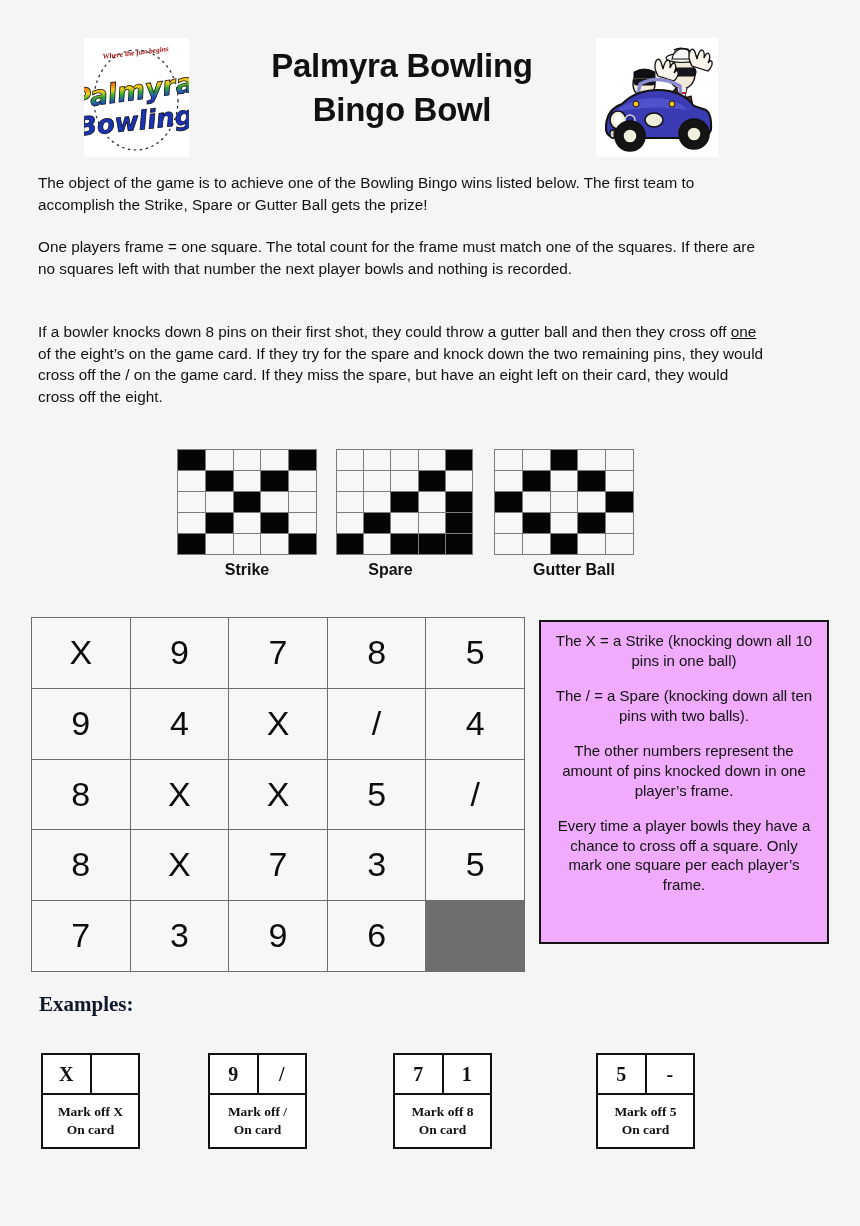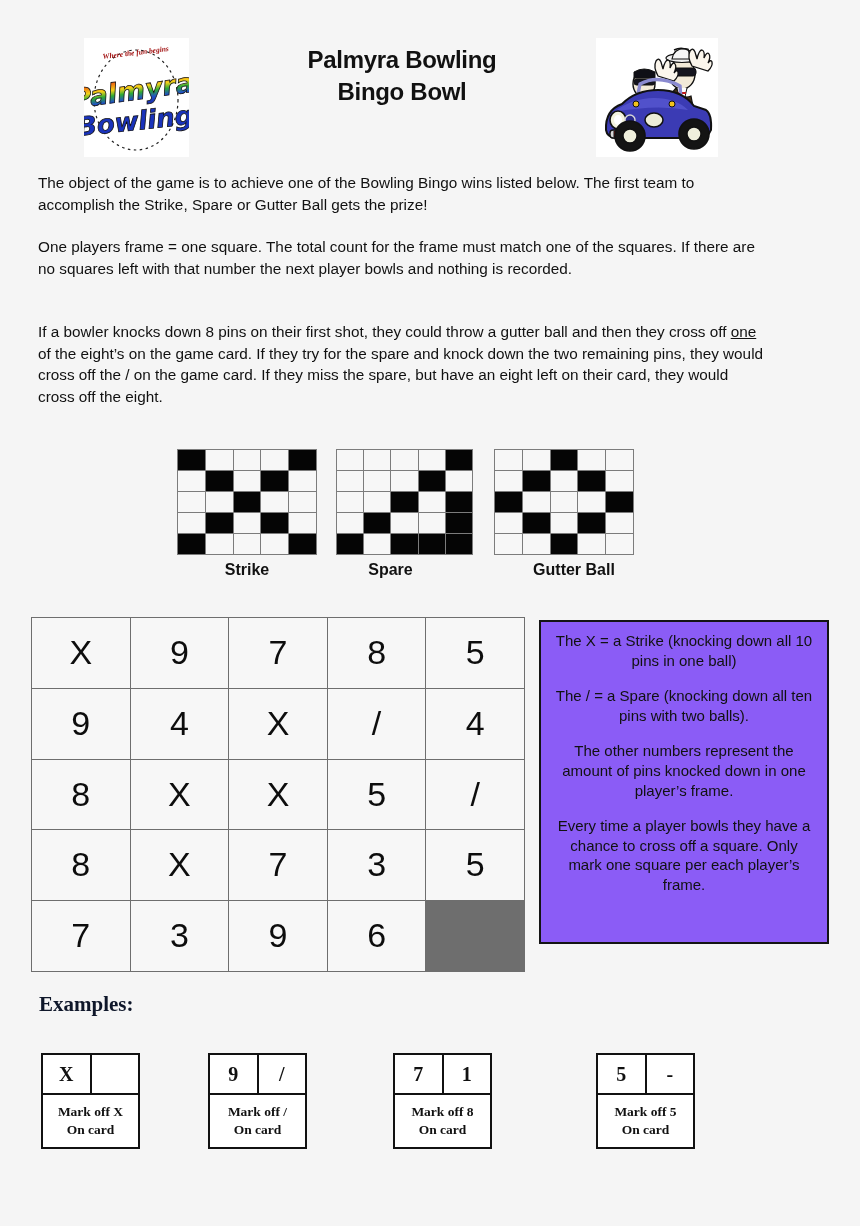--- a/index.html
+++ b/index.html
@@ -32,21 +32,21 @@
   }
   .logo-svg { display: block; }
 
   .title-block {
     position: absolute;
     left: 210px; top: 44px;
     width: 384px;
     text-align: center;
   }
   .title-line {
-    font-size: 24px;
+    font-size: 33px;
     font-weight: bold;
     line-height: 1.32;
     letter-spacing: -0.3px;
     color: #111;
     white-space: nowrap;
   }
 
   .car-box {
     position: absolute;
     left: 596px; top: 38px;
@@ -135,21 +135,21 @@
     font-size: 17px;
     line-height: 1.18;
   }
 
   
   .legend {
     position: absolute;
     left: 539px; top: 620px;
     width: 290px;
     height: 324px;
-    background: #8b5cf6;
+    background: #f0abfc;
     border: 2px solid #141414;
     box-sizing: border-box;
     padding: 9px 12px 0 12px;
   }
   .legend p {
     margin: 0 0 15px 0;
     font-size: 15px;
     line-height: 1.33;
     text-align: center;
     color: #111;

